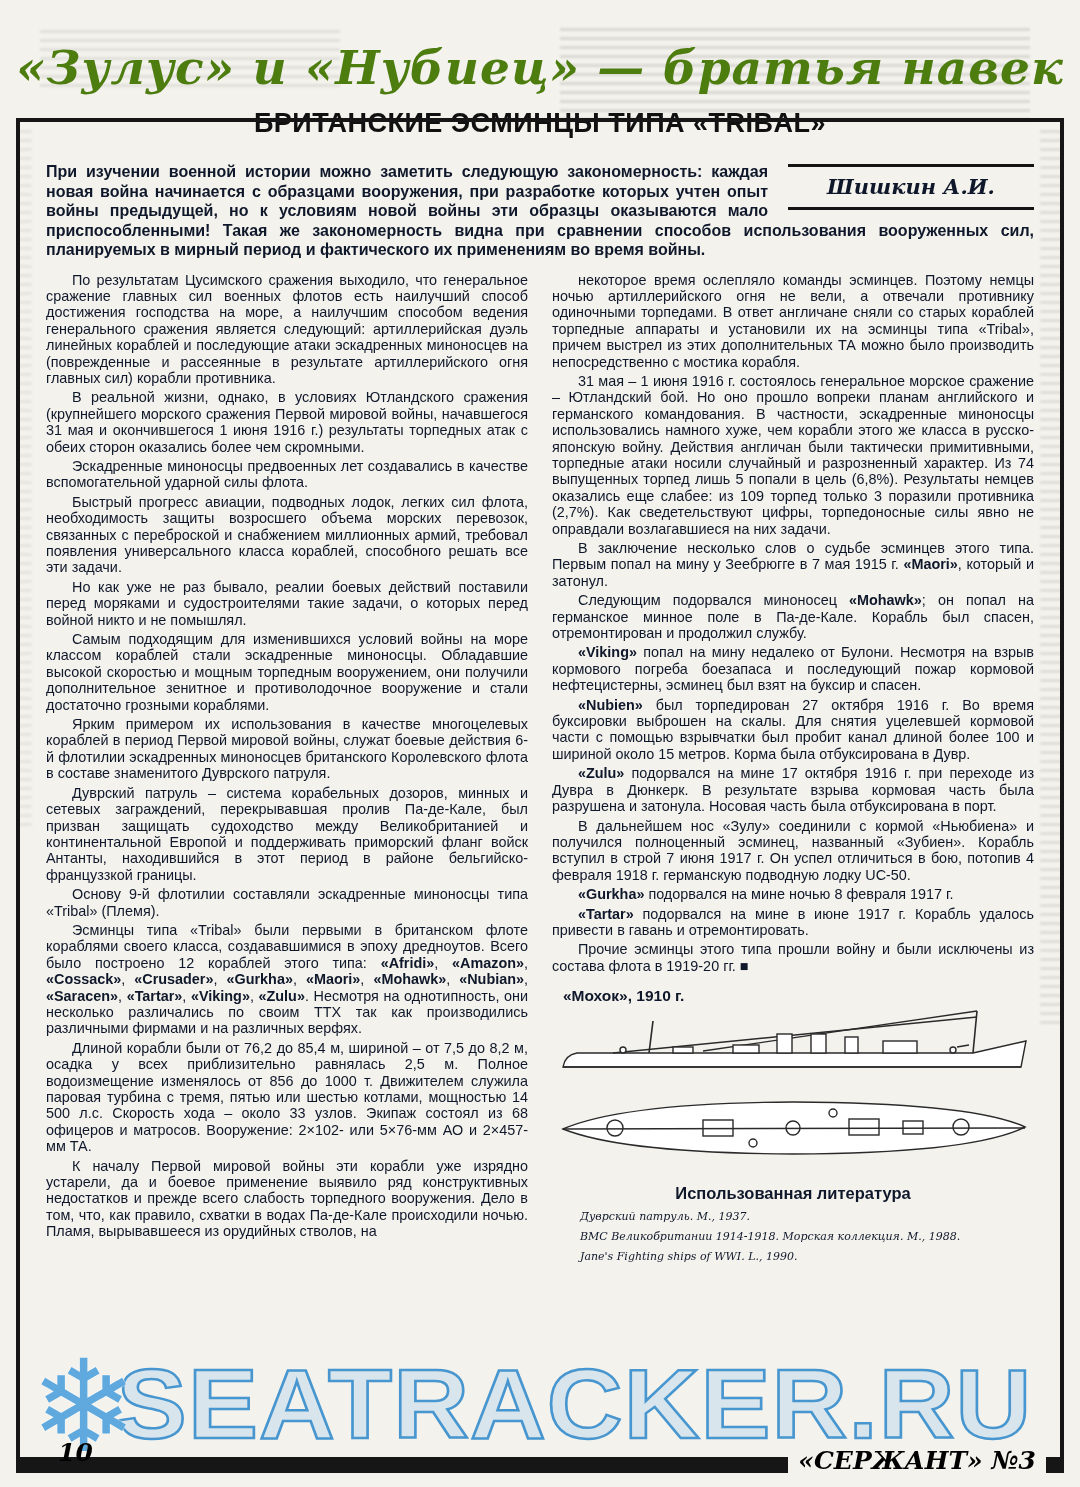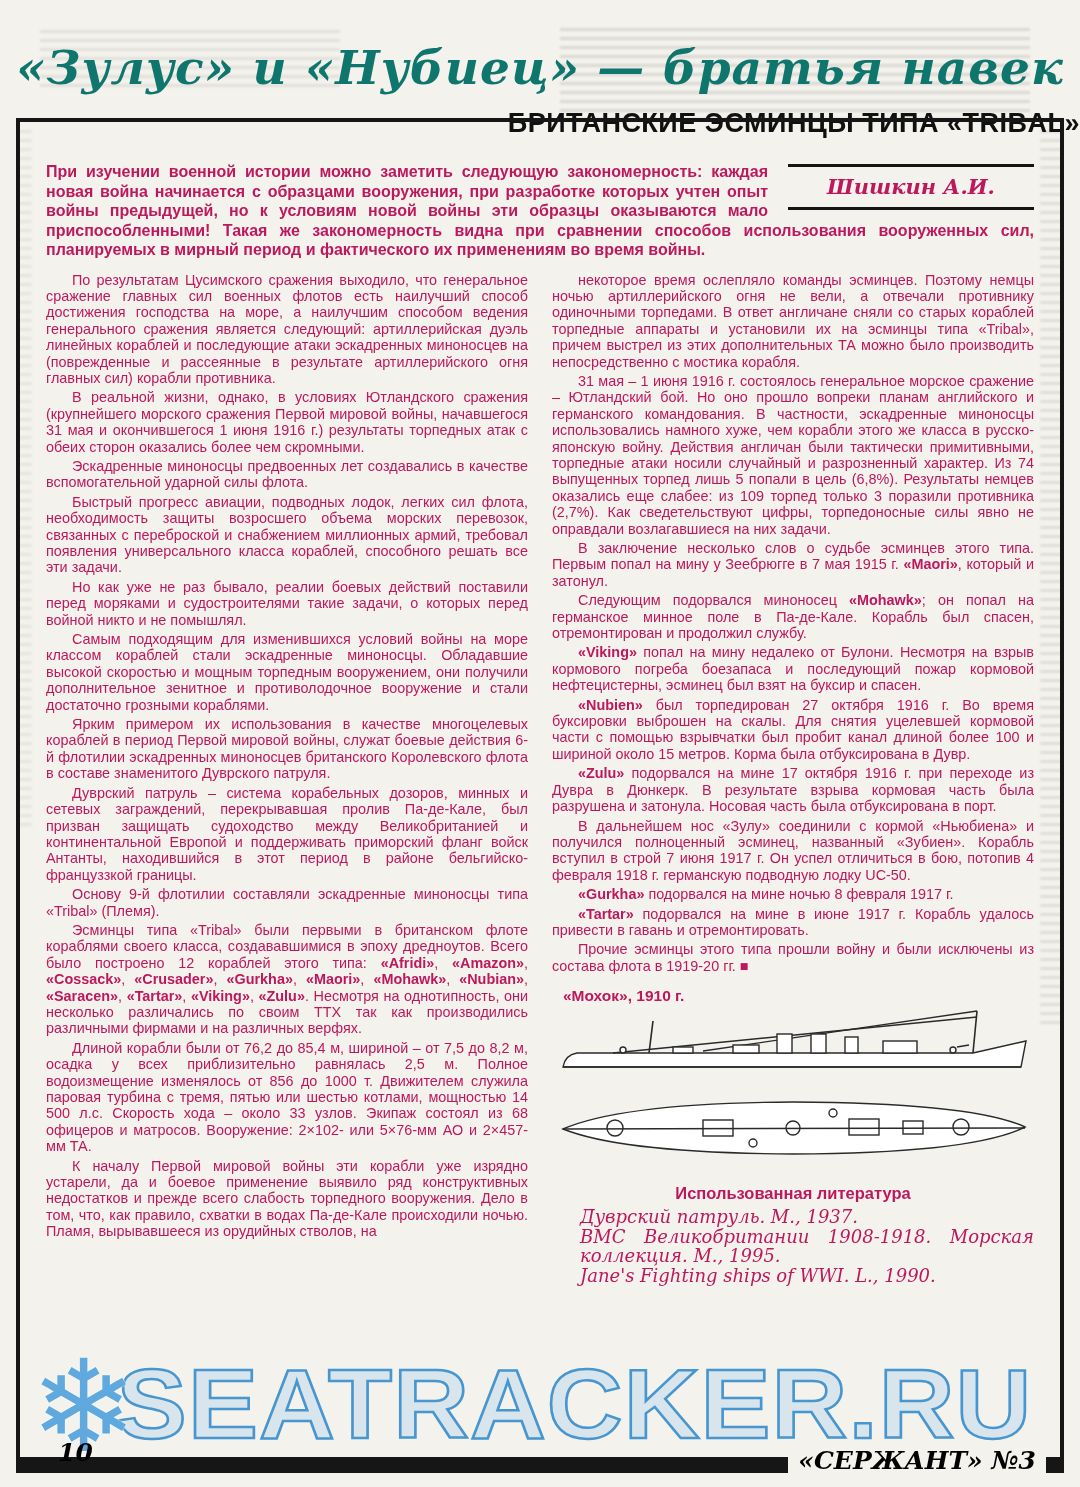--- a/index.html
+++ b/index.html
@@ -7,44 +7,44 @@
   .page{position:absolute;left:0;top:0;width:1080px;height:1487px;background:#f3f2ed;}
   
   .ghost{position:absolute;opacity:.20;filter:blur(1px);pointer-events:none;
     background:repeating-linear-gradient(180deg,#9a9890 0 3px,transparent 3px 9px);}
   .g1{left:40px;top:30px;width:300px;height:60px;}
   .g2{left:560px;top:28px;width:470px;height:95px;opacity:.28;}
   .g3{left:1040px;top:130px;width:22px;height:900px;opacity:.22;}
   .g4{left:18px;top:130px;width:14px;height:700px;opacity:.15;}
   .frame{position:absolute;left:16px;top:118px;right:16px;bottom:14px;
     border:4px solid #161616;border-bottom-width:16px;}
-  .content{position:absolute;left:20px;top:24px;right:20px;bottom:16px;color:#be185d;}
+  .content{position:absolute;left:20px;top:24px;right:20px;bottom:16px;color:#0f172a;}
 
   .title{position:absolute;left:0;top:40px;width:1080px;text-align:center;
     font-family:"DejaVu Serif",serif;font-style:italic;font-weight:bold;
-    font-size:47px;letter-spacing:1px;color:#0f766e;}
-  .subtitle{position:absolute;left:0;top:108px;width:1080px;text-align:right;
+    font-size:47px;letter-spacing:1px;color:#4d7c0f;}
+  .subtitle{position:absolute;left:0;top:108px;width:1080px;text-align:center;
     font-weight:bold;font-size:27px;letter-spacing:.5px;color:#101010;}
 
   .lead-wrap{margin:16px 6px 0 6px;font-weight:bold;font-size:16px;line-height:19.5px;
     text-align:justify;}
   .author-box{float:right;width:238px;margin:2px 0 8px 20px;padding:10px 4px;
     border-top:3px solid #141414;border-bottom:3px solid #141414;text-align:center;
     font-family:"DejaVu Serif",serif;font-style:italic;font-weight:bold;font-size:21px;}
 
   .columns{display:flex;gap:24px;margin:12px 6px 0 6px;}
   .col{width:487px;font-size:14.4px;line-height:16.4px;text-align:justify;
     hyphens:auto;-webkit-hyphens:auto;}
   .col p{margin:0 0 3px 0;text-indent:26px;}
   .col b{font-weight:bold;}
 
   .figure-caption{font-weight:bold;font-size:15.5px;margin:14px 0 2px 11px;text-indent:0;}
   .ship-figure{display:block;margin:2px auto 0 auto;}
   .lit-heading{font-weight:bold;font-size:16.5px;text-align:center;margin:6px 0 6px 0;}
-  .lit-list{font-family:"DejaVu Serif",serif;font-style:italic;font-size:18px;
+  .lit-list{font-family:"DejaVu Serif",serif;font-style:italic;font-size:11px;
     line-height:19px;margin-left:28px;}
   .lit-list div{margin-bottom:1px;}
 
   .page-number{position:absolute;left:30px;bottom:20px;z-index:60;
     font-family:"DejaVu Serif",serif;font-style:italic;font-weight:bold;font-size:25px;margin-left:28px;}
   .journal-name{position:absolute;right:34px;bottom:12px;z-index:60;background:#f3f2ed;
     padding:0 10px;font-family:"DejaVu Serif",serif;font-style:italic;font-weight:bold;
     font-size:25px;}
   .watermark{position:absolute;left:34px;bottom:26px;width:1020px;z-index:50;
     pointer-events:none;text-align:center;font-weight:800;font-size:99px;
@@ -144,21 +144,21 @@
               <rect x="296" y="112" width="30" height="16"></rect>
               <circle cx="200" cy="136" r="4"></circle>
               <circle cx="280" cy="106" r="4"></circle>
               <rect x="350" y="114" width="20" height="13"></rect>
             </g>
           </svg>
 
           <div class="lit-heading">Использованная литература</div>
           <div class="lit-list">
               <div>Дуврский патруль. М., 1937.</div>
-              <div>ВМС Великобритании 1908-1918. Морская коллекция. М., 1995.</div>
+              <div>ВМС Великобритании 1914-1918. Морская коллекция. М., 1988.</div>
               <div>Jane's Fighting ships of WWI. L., 1990.</div>
             </div>
         </div>
       </div>
 
     </div>
   </div>
 
   <div class="snowflake">❄</div>
   <div class="watermark">SEATRACKER.RU</div>

